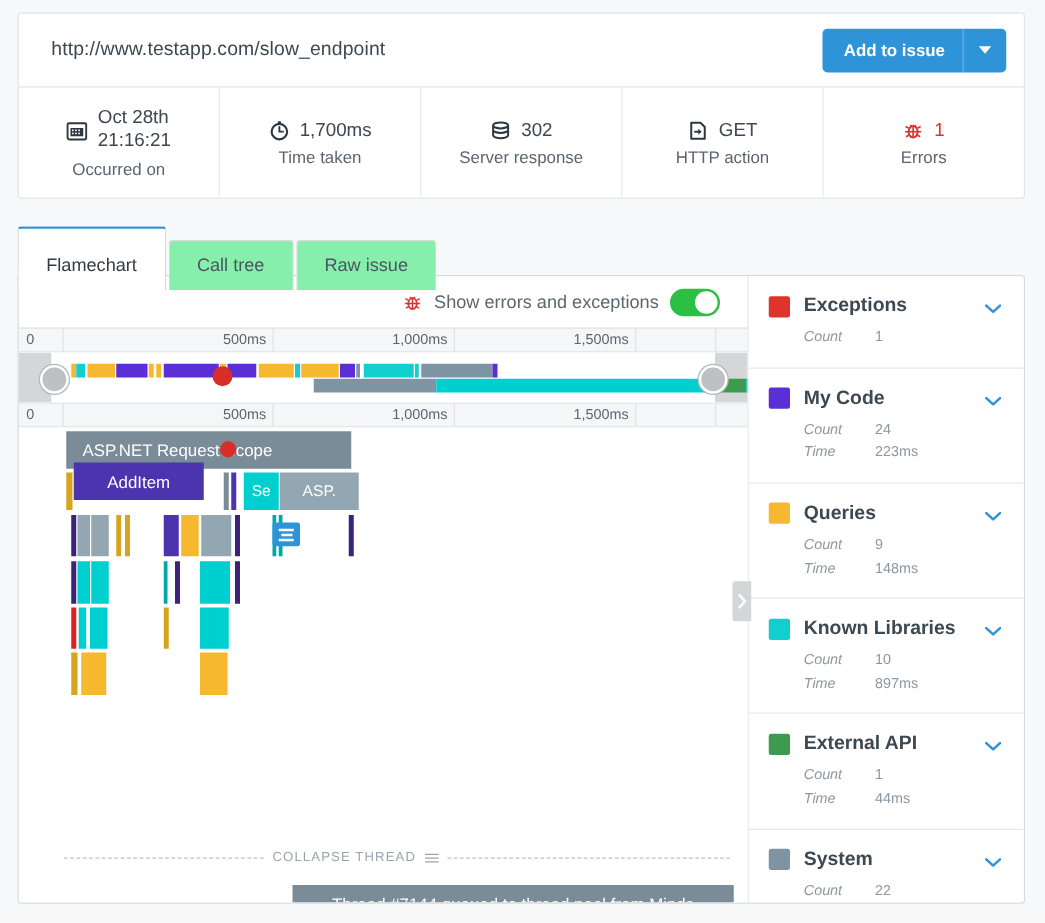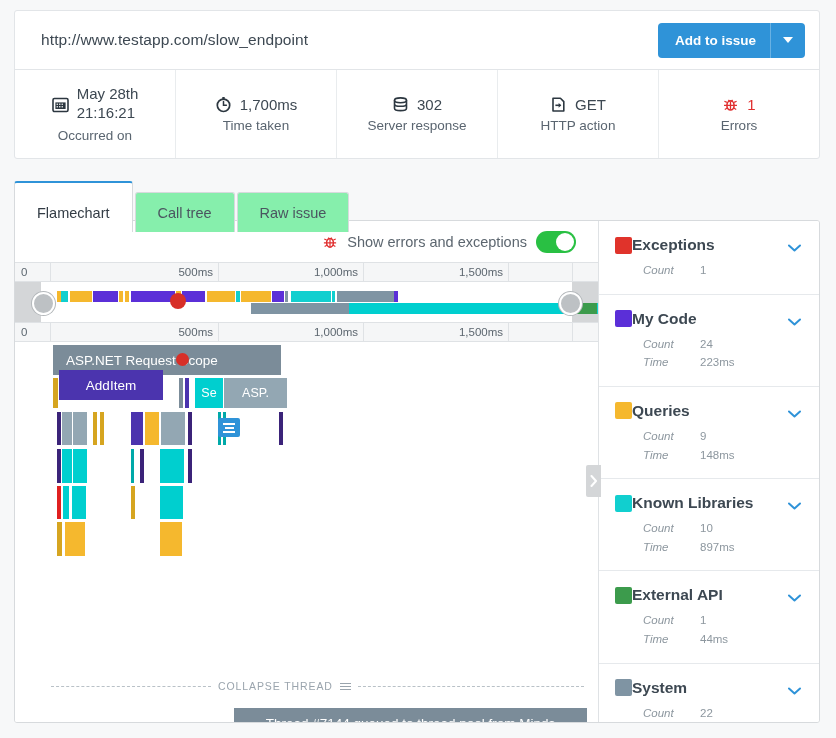--- a/index.html
+++ b/index.html
@@ -144,21 +144,21 @@
     position:absolute;left:-13px;top:244px;width:15px;height:32px;background:#d4d6d8;
     border-radius:2px 0 0 2px;display:flex;align-items:center;justify-content:center;cursor:pointer;z-index:6;
   }
   .side-handle svg{display:block;}
 
   
   .legend-item{
     border-bottom:1px solid #e6e9ec;padding:15px 18px 14px 16px;box-sizing:border-box;position:relative;
   }
   .legend-item:last-child{border-bottom:none;}
-  .lg-head{display:flex;align-items:center;}
+  .lg-head{display:flex;align-items:center;gap:11px;}
   .swatch{width:17px;height:17px;border-radius:2px;flex:none;}
   .lg-name{font-size:15.5px;color:#3d4852;font-weight:bold;}
   .lg-chev{position:absolute;right:18px;top:17px;}
   .lg-rows{margin-top:7px;padding-left:28px;}
   .lg-row{display:flex;font-size:11.5px;color:#8d979f;line-height:1.62;}
   .lg-key{width:57px;flex:none;font-style:italic;}
   .lg-val{color:#8d979f;}
 </style>
 </head>
 <body>
@@ -186,21 +186,21 @@
               <rect x="3.4" y="6.4" width="10.2" height="6.6" fill="#2c3740"></rect>
               <rect x="4.6" y="7.6" width="1.3" height="1.3" fill="#fff"></rect>
               <rect x="7.1" y="7.6" width="1.3" height="1.3" fill="#fff"></rect>
               <rect x="9.6" y="7.6" width="1.3" height="1.3" fill="#fff"></rect>
               <rect x="4.6" y="10.1" width="1.3" height="1.3" fill="#fff"></rect>
               <rect x="7.1" y="10.1" width="1.3" height="1.3" fill="#fff"></rect>
               <rect x="9.6" y="10.1" width="1.3" height="1.3" fill="#fff"></rect>
             </svg>
           </span>
           <span class="dateblk">
-            <span>May 28th</span>
+            <span>Oct 28th</span>
             <span>21:16:21</span>
           </span>
         </div>
         <div class="stat-sub">Occurred on</div>
       </div>
 
       <div class="stat">
         <div class="stat-main">
           <span class="ic">
             <svg width="17" height="17" viewBox="0 0 17 17">

